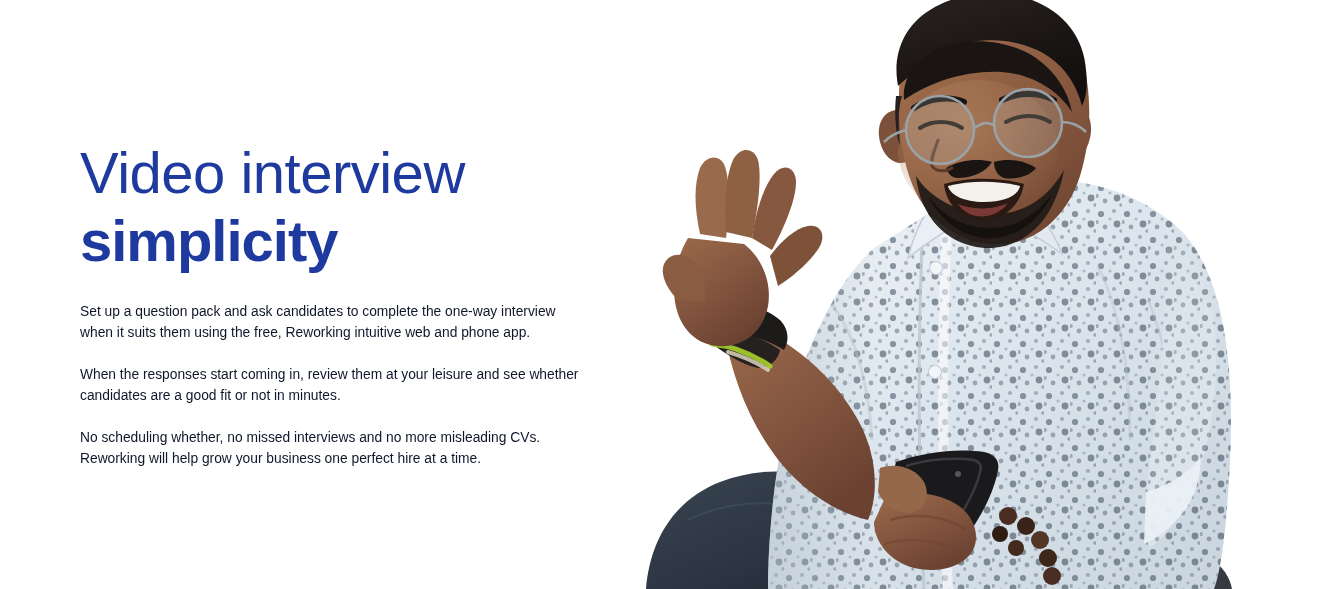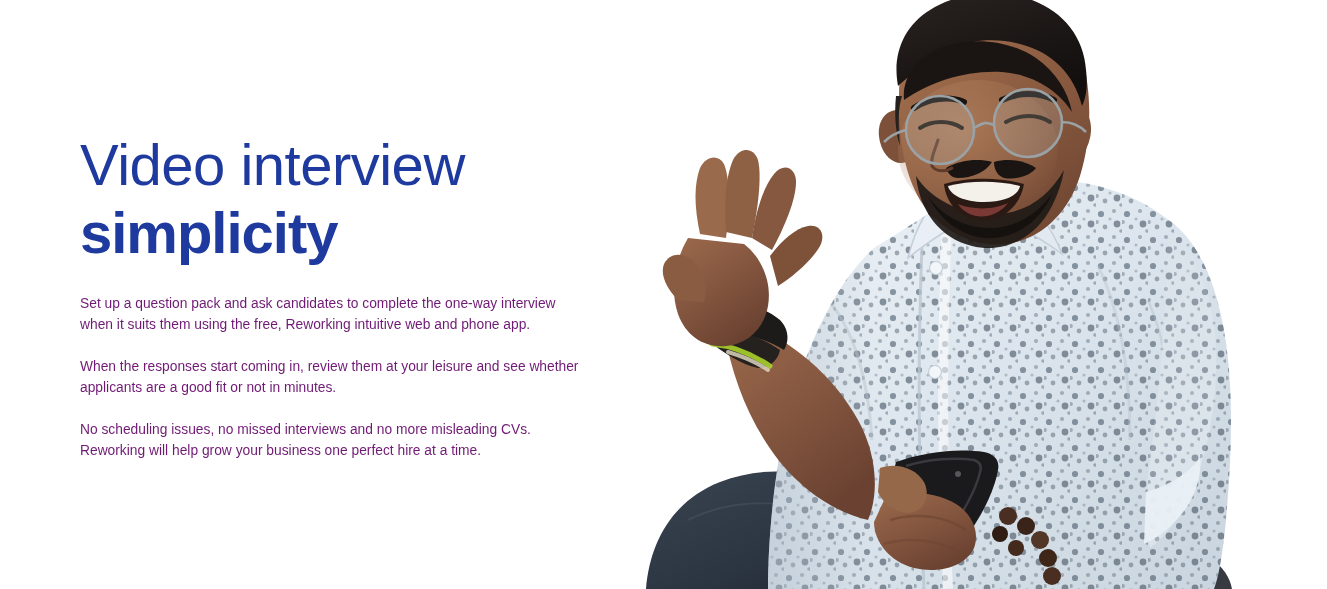--- a/index.html
+++ b/index.html
@@ -18,21 +18,21 @@
     width: 1327px;
     height: 589px;
     background: #ffffff;
     overflow: hidden;
   }
 
   
   .copy {
     position: absolute;
     left: 80px;
-    top: 136px;
+    top: 144px;
     width: 580px;
   }
   .headline {
     margin: 0;
     padding: 0;
     line-height: 1.0;
     letter-spacing: -0.3px;
   }
   .headline-line1 {
     display: block;
@@ -49,21 +49,21 @@
     letter-spacing: -1px;
     margin-top: 10px;
   }
   .body-copy {
     margin-top: 32px;
   }
   .paragraph {
     margin: 0 0 22px 0;
     font-size: 13.8px;
     line-height: 20.5px;
-    color: #701a75;
+    color: #0f172a;
     font-weight: 400;
     white-space: pre-line;
   }
   .paragraph:last-child { margin-bottom: 0; }
 
   
   .photo {
     position: absolute;
     left: 628px;
     top: 0;
@@ -82,22 +82,22 @@
   <div class="copy">
     <h1 class="headline">
       <span class="headline-line1">Video interview</span>
       <span class="headline-line2">simplicity</span>
     </h1>
 
     <div class="body-copy">
       <p class="paragraph">Set up a question pack and ask candidates to complete the one-way interview
 when it suits them using the free, Reworking intuitive web and phone app.</p>
       <p class="paragraph">When the responses start coming in, review them at your leisure and see whether
-applicants are a good fit or not in minutes.</p>
-      <p class="paragraph">No scheduling issues, no missed interviews and no more misleading CVs.
+candidates are a good fit or not in minutes.</p>
+      <p class="paragraph">No scheduling whether, no missed interviews and no more misleading CVs.
 Reworking will help grow your business one perfect hire at a time.</p>
     </div>
   </div>
 
   <div class="photo">
     <svg width="699" height="589" viewBox="0 0 699 589" xmlns="http://www.w3.org/2000/svg" aria-hidden="true">
       <defs>
         <linearGradient id="shirtG" x1="0" y1="0" x2="1" y2="1">
           <stop offset="0%" stop-color="#eef3f7"></stop>
           <stop offset="45%" stop-color="#dde6ee"></stop>

